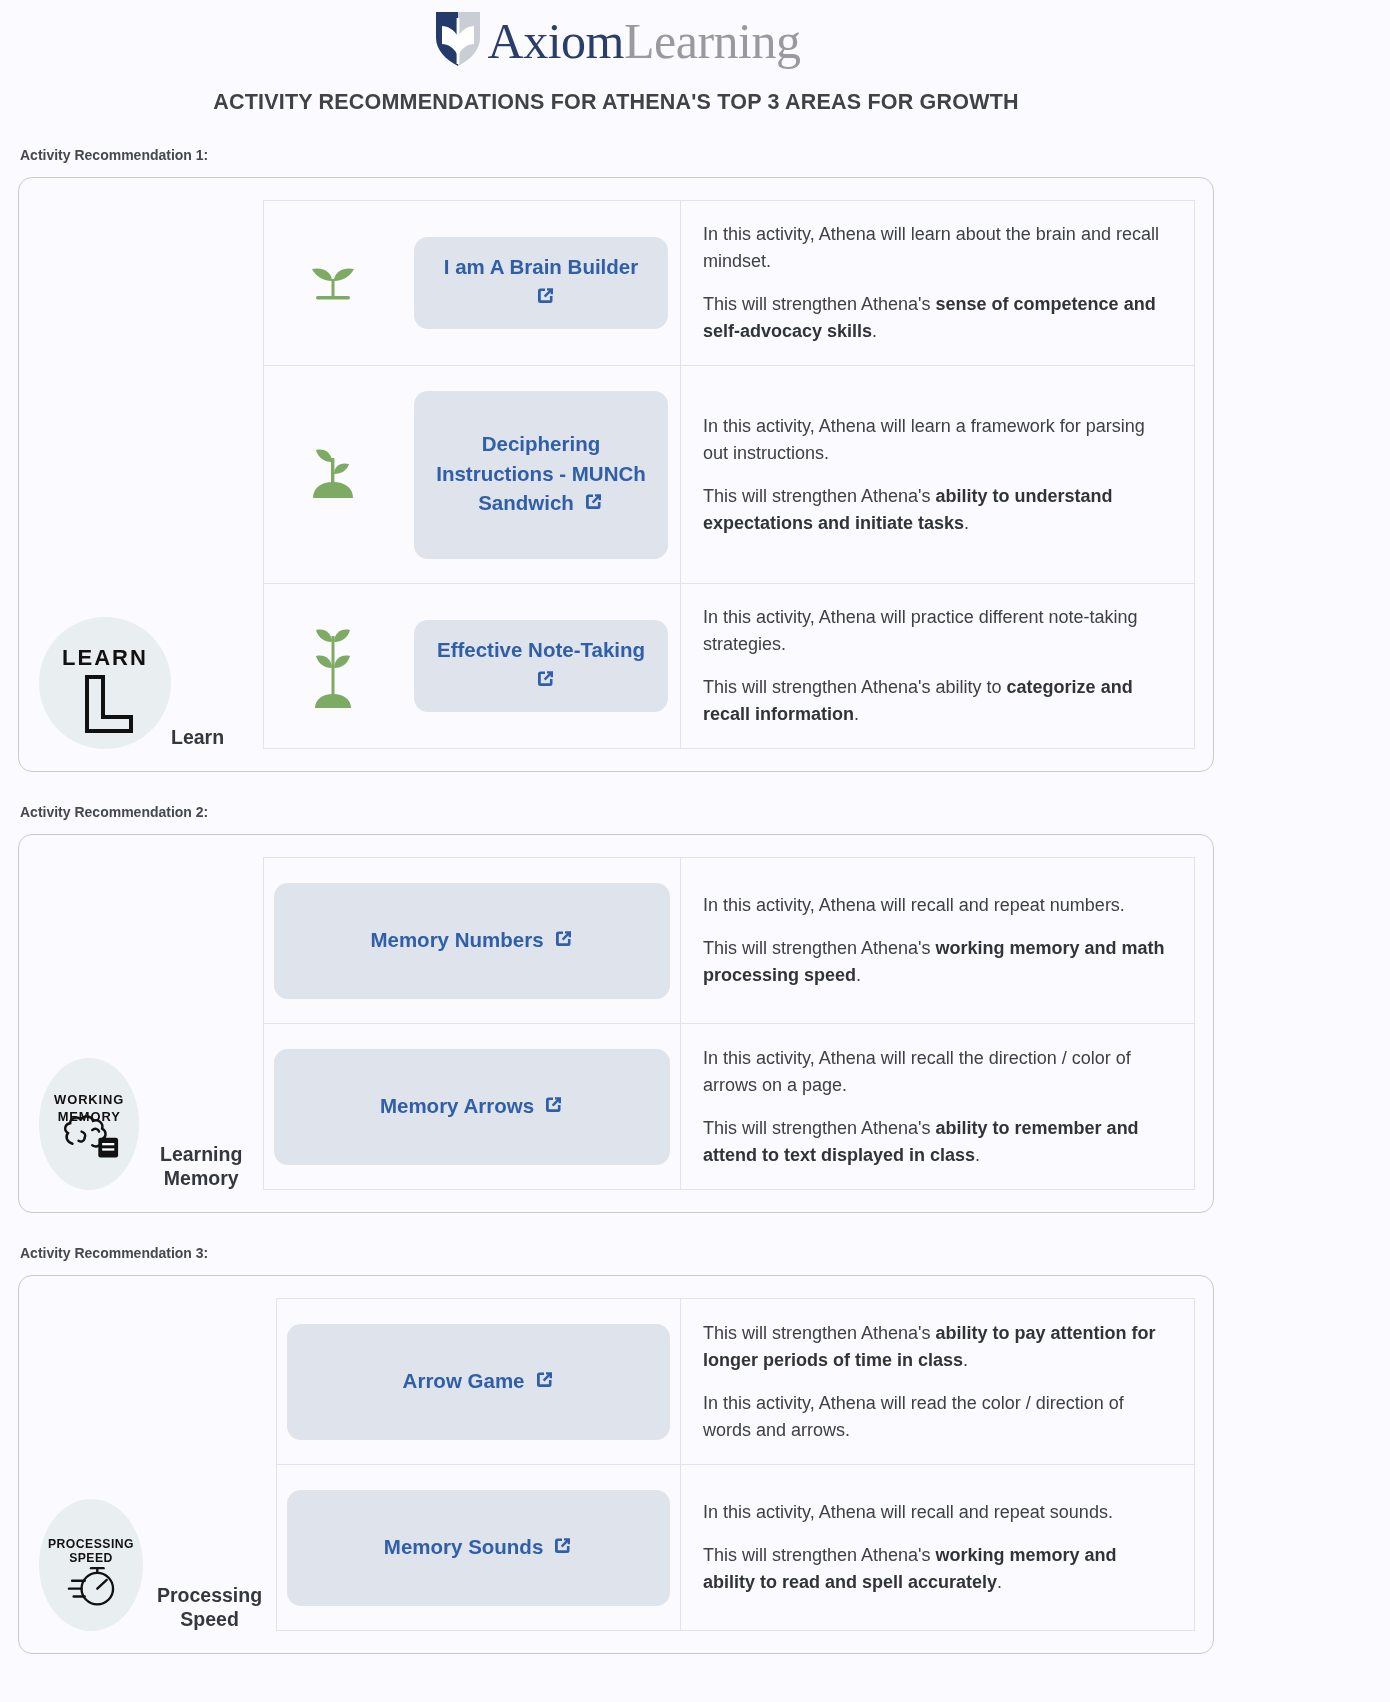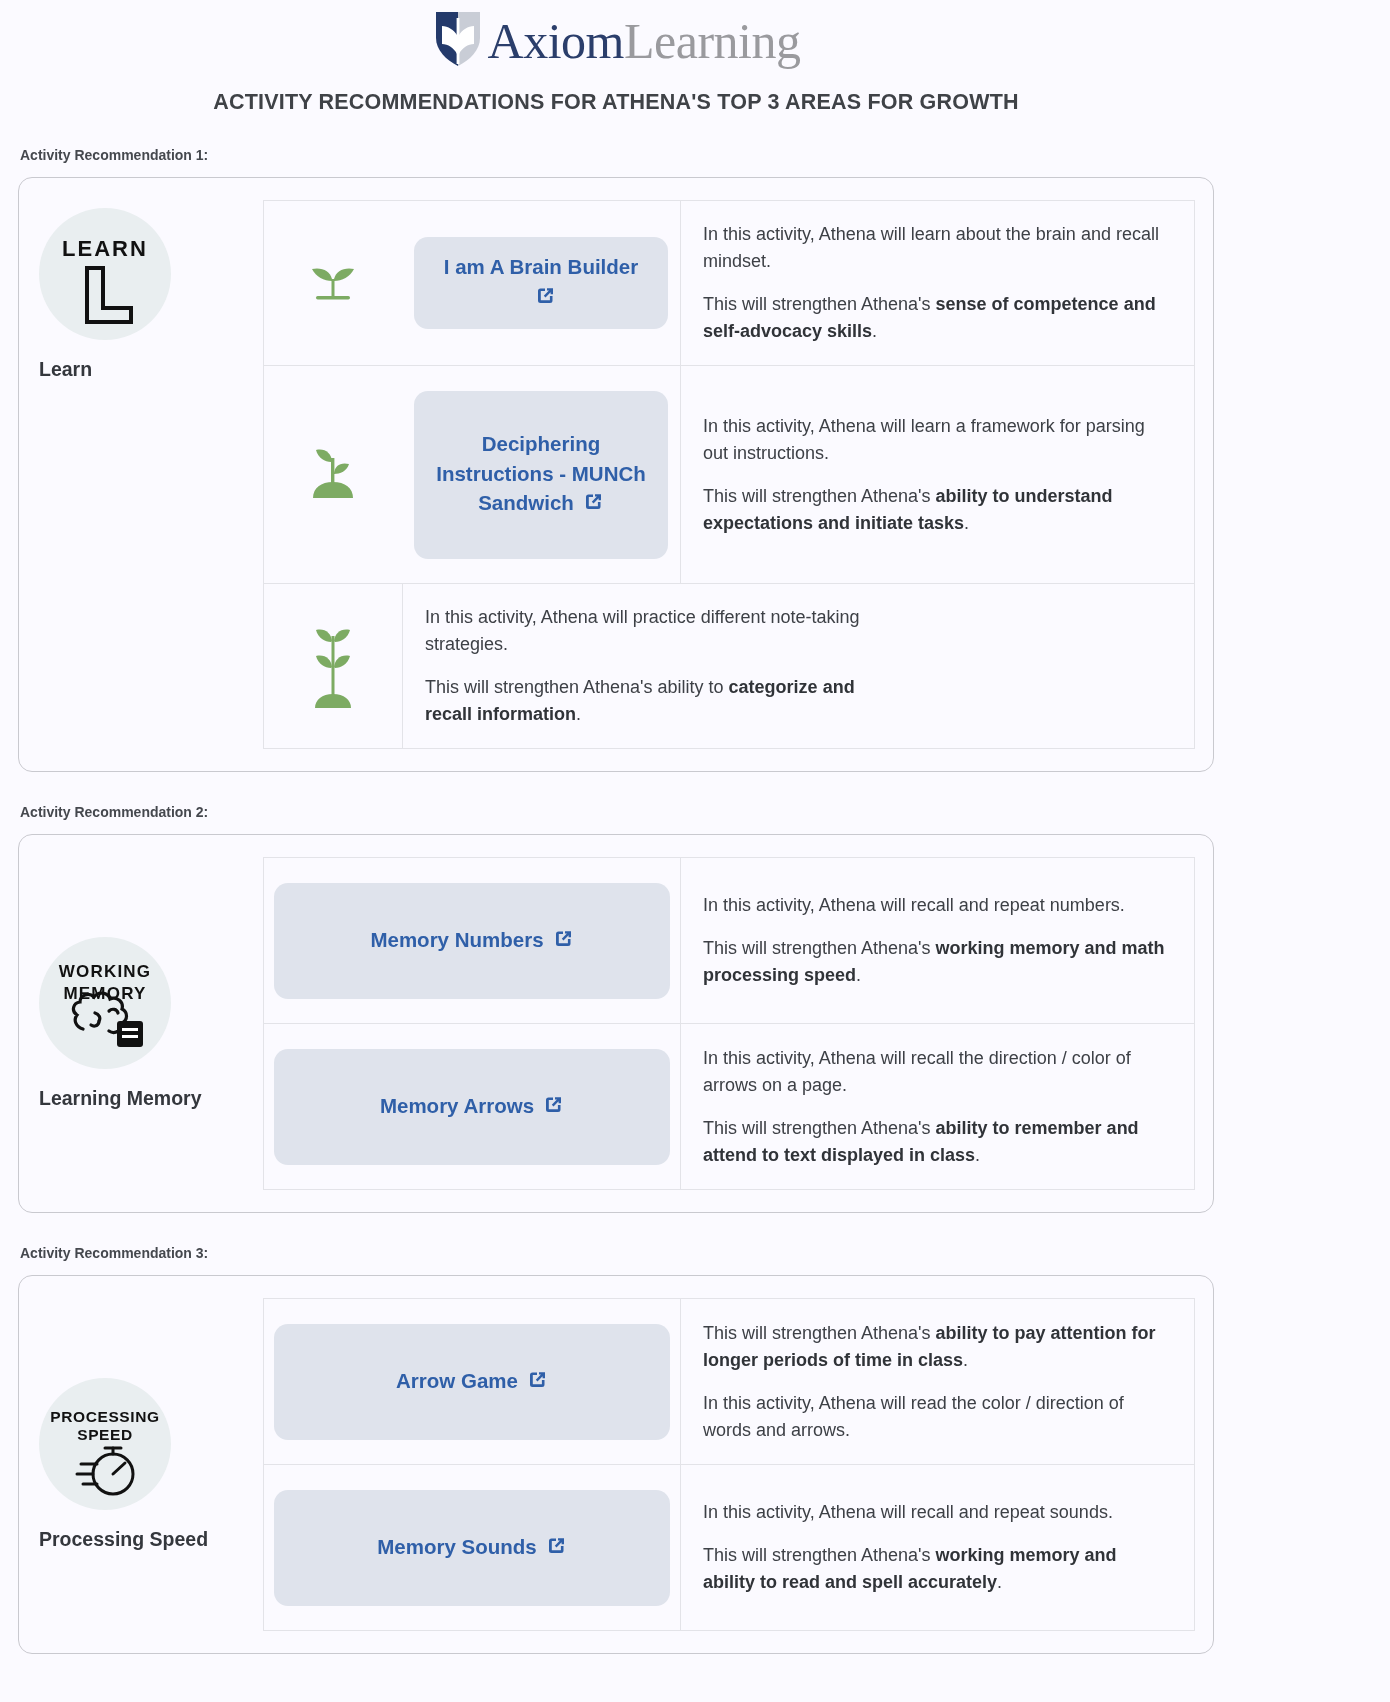--- a/index.html
+++ b/index.html
@@ -61,22 +61,22 @@
     border-radius: 14px;
     background: #fbfaff;
     display: flex;
     align-items: stretch;
     padding: 22px 18px 22px 20px;
   }
 
   .cat-col {
     flex: 0 0 224px;
     display: flex;
-    flex-direction: column;
-    align-items: flex-start;
+    flex-direction: row;
+    align-items: flex-end;
     justify-content: flex-start;
     padding-top: 8px;
   }
   .cat-col.center-v { justify-content: center; padding-top: 0; }
 
   .cat-badge {
     width: 132px;
     height: 132px;
     border-radius: 50%;
     background: #e9eef0;
@@ -259,20 +259,30 @@
       <div class="act-row">
         <div class="plant-cell">
           <svg width="64" height="96" viewBox="0 0 64 96">
             <path d="M30 24 C24 24 17 20 15 12 C24 10 30 15 31 23 Z" fill="#7dab63"></path>
             <path d="M34 24 C40 24 47 20 49 12 C40 10 34 15 33 23 Z" fill="#7dab63"></path>
             <path d="M30 50 C24 50 17 46 15 38 C24 36 30 41 31 49 Z" fill="#7dab63"></path>
             <path d="M34 50 C40 50 47 46 49 38 C40 36 34 41 33 49 Z" fill="#7dab63"></path>
             <rect x="30.5" y="18" width="3" height="60" fill="#7dab63"></rect>
             <path d="M14 90 C14 82 21 76 32 76 C43 76 50 82 50 90 Z" fill="#7dab63"></path>
           </svg>
+        </div>
+        <div class="btn-cell">
+          <button class="act-btn">
+            <span class="btn-inner">
+              <span>Effective Note-Taking</span><span class="ext-icon"><svg width="21" height="21" viewBox="0 0 21 21">
+                    <path d="M3 6 a2.5 2.5 0 0 1 2.5-2.5 H10 v2.6 H5.8 v9.1 h9.1 V11 h2.6 v4.5 A2.5 2.5 0 0 1 15 18 H5.5 A2.5 2.5 0 0 1 3 15.5 Z" fill="#2f5fa8"></path>
+                    <path d="M12 3.2 h6 v6 h-2.4 V7.3 l-5.1 5.1 -1.7-1.7 5.1-5.1 H12 Z" fill="#2f5fa8"></path>
+                  </svg></span>
+            </span>
+          </button>
         </div>
         <div class="desc-cell">
           <div class="desc-p">In this activity, Athena will practice different note-taking strategies.</div>
           <div class="desc-p"><span>This will strengthen Athena's ability to </span><b>categorize and recall information</b><span>.</span></div>
         </div>
       </div>
 
     </div>
   </div>
 

